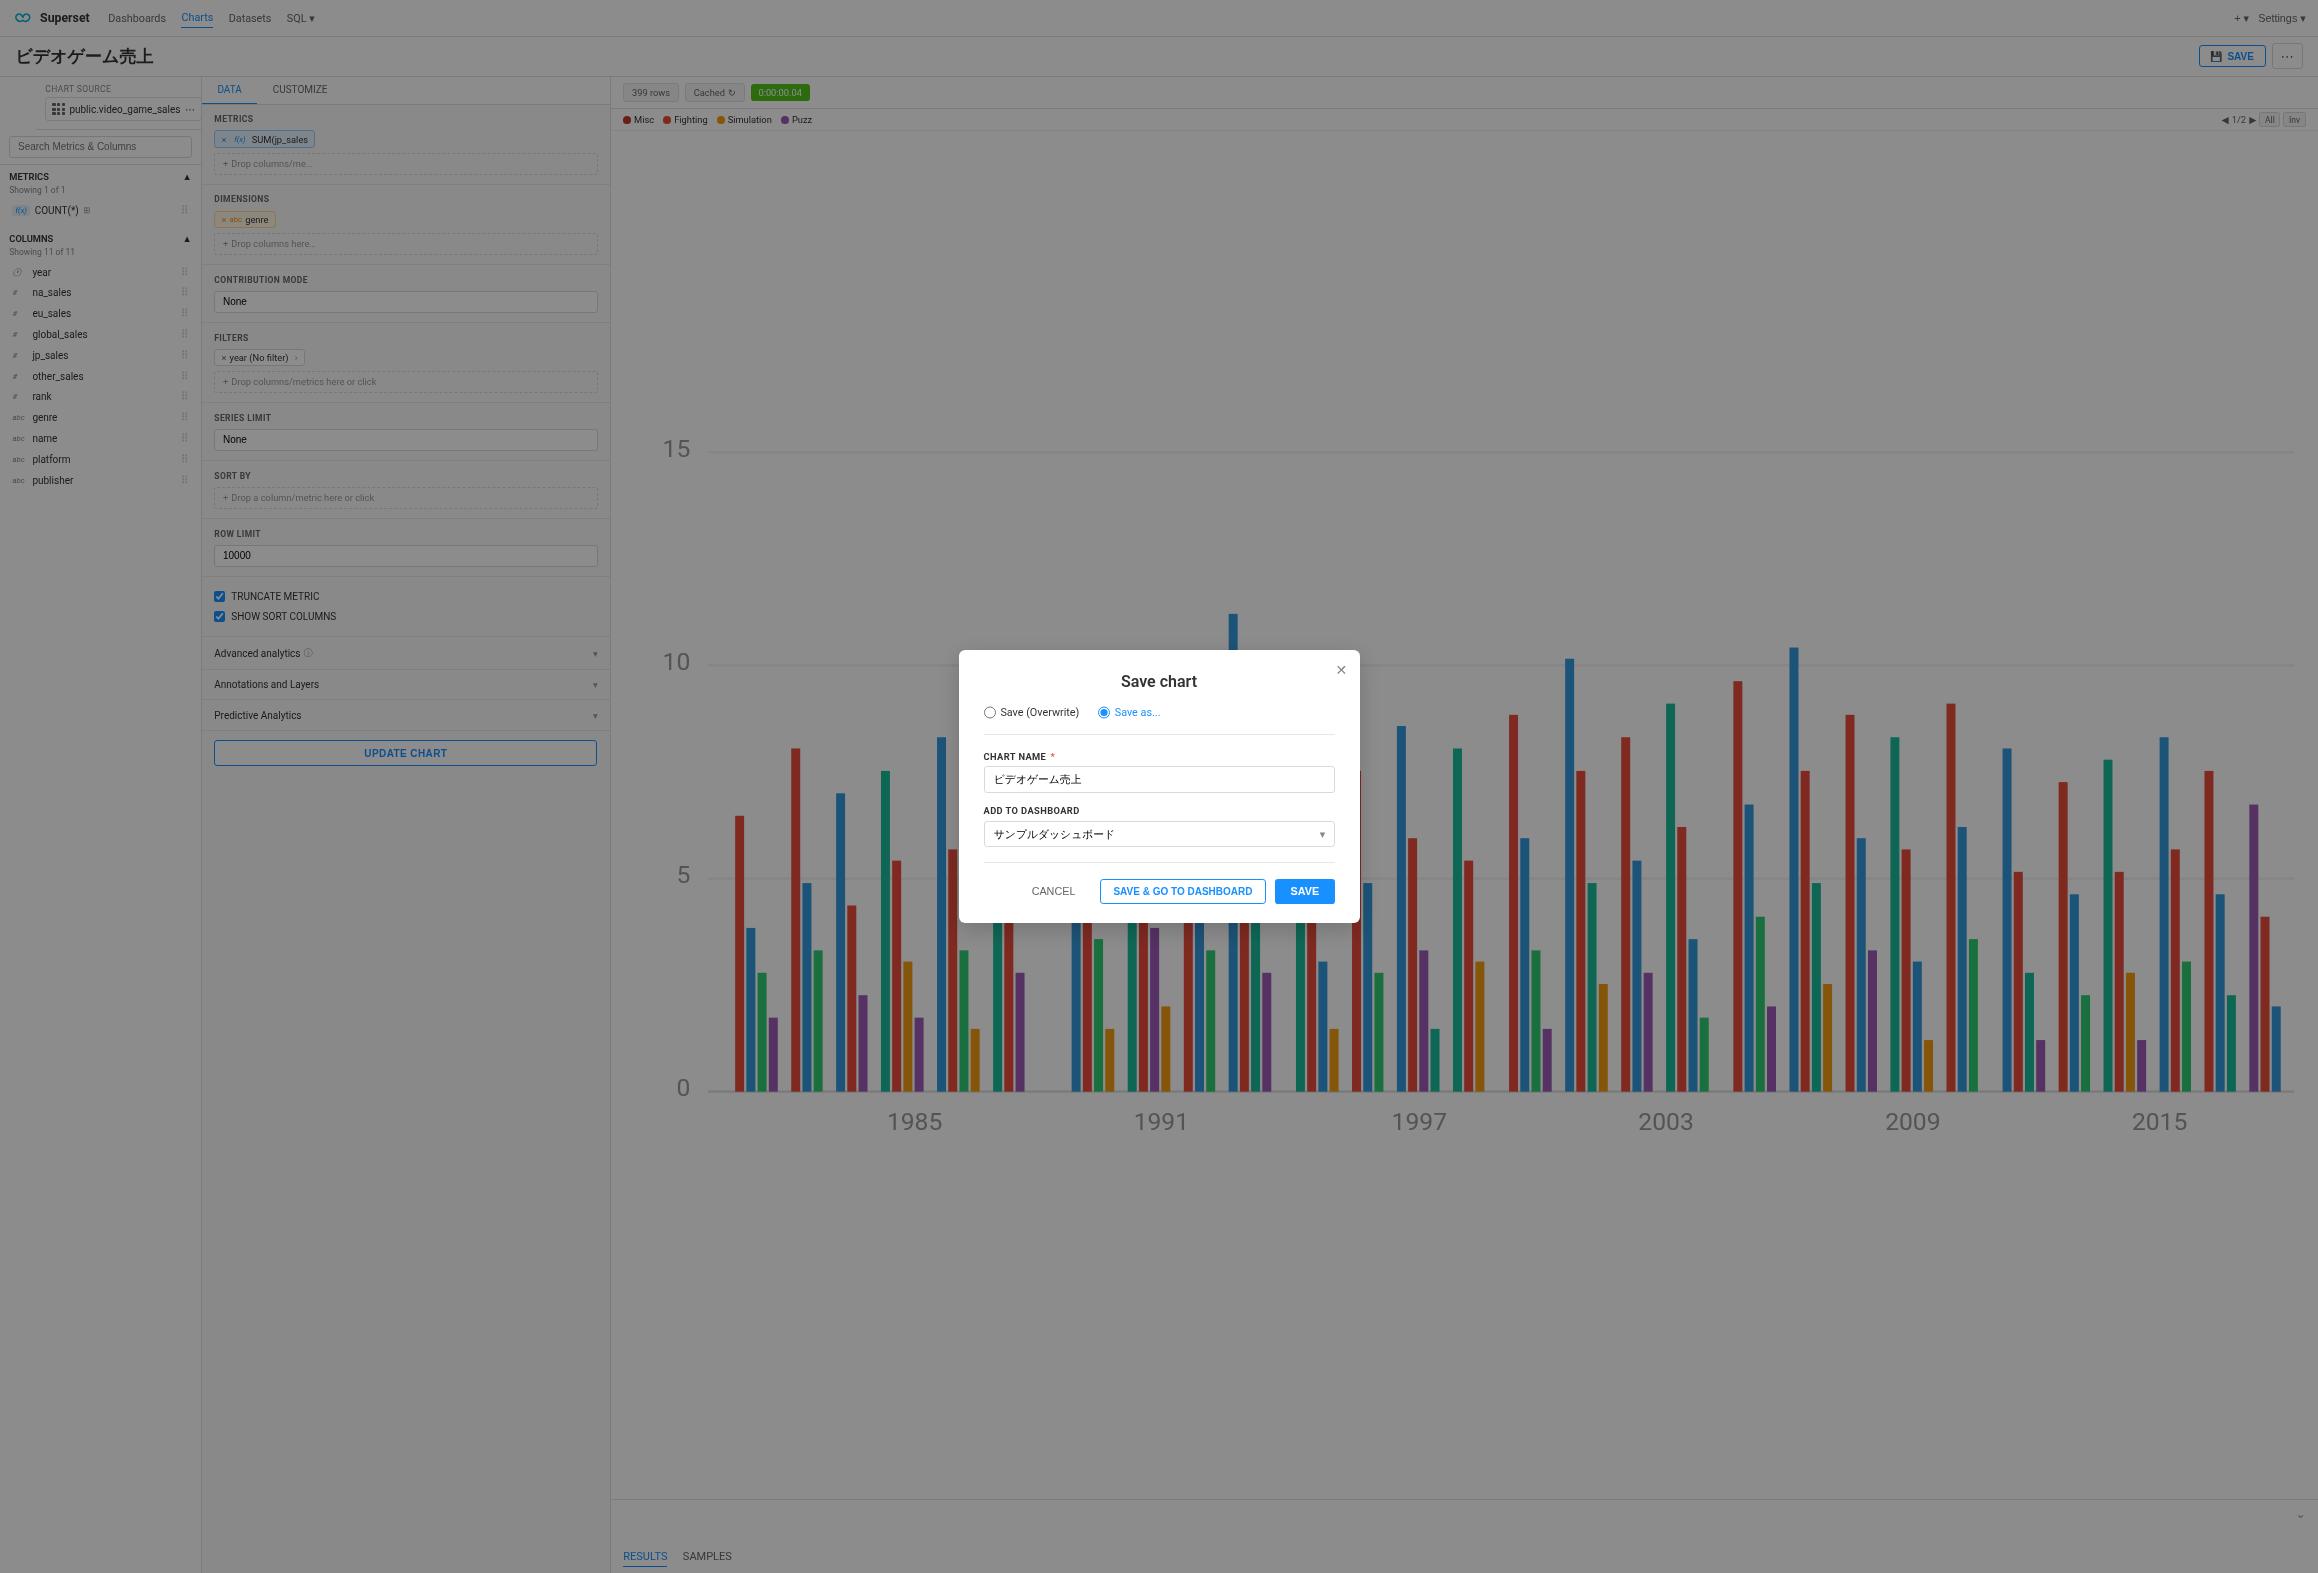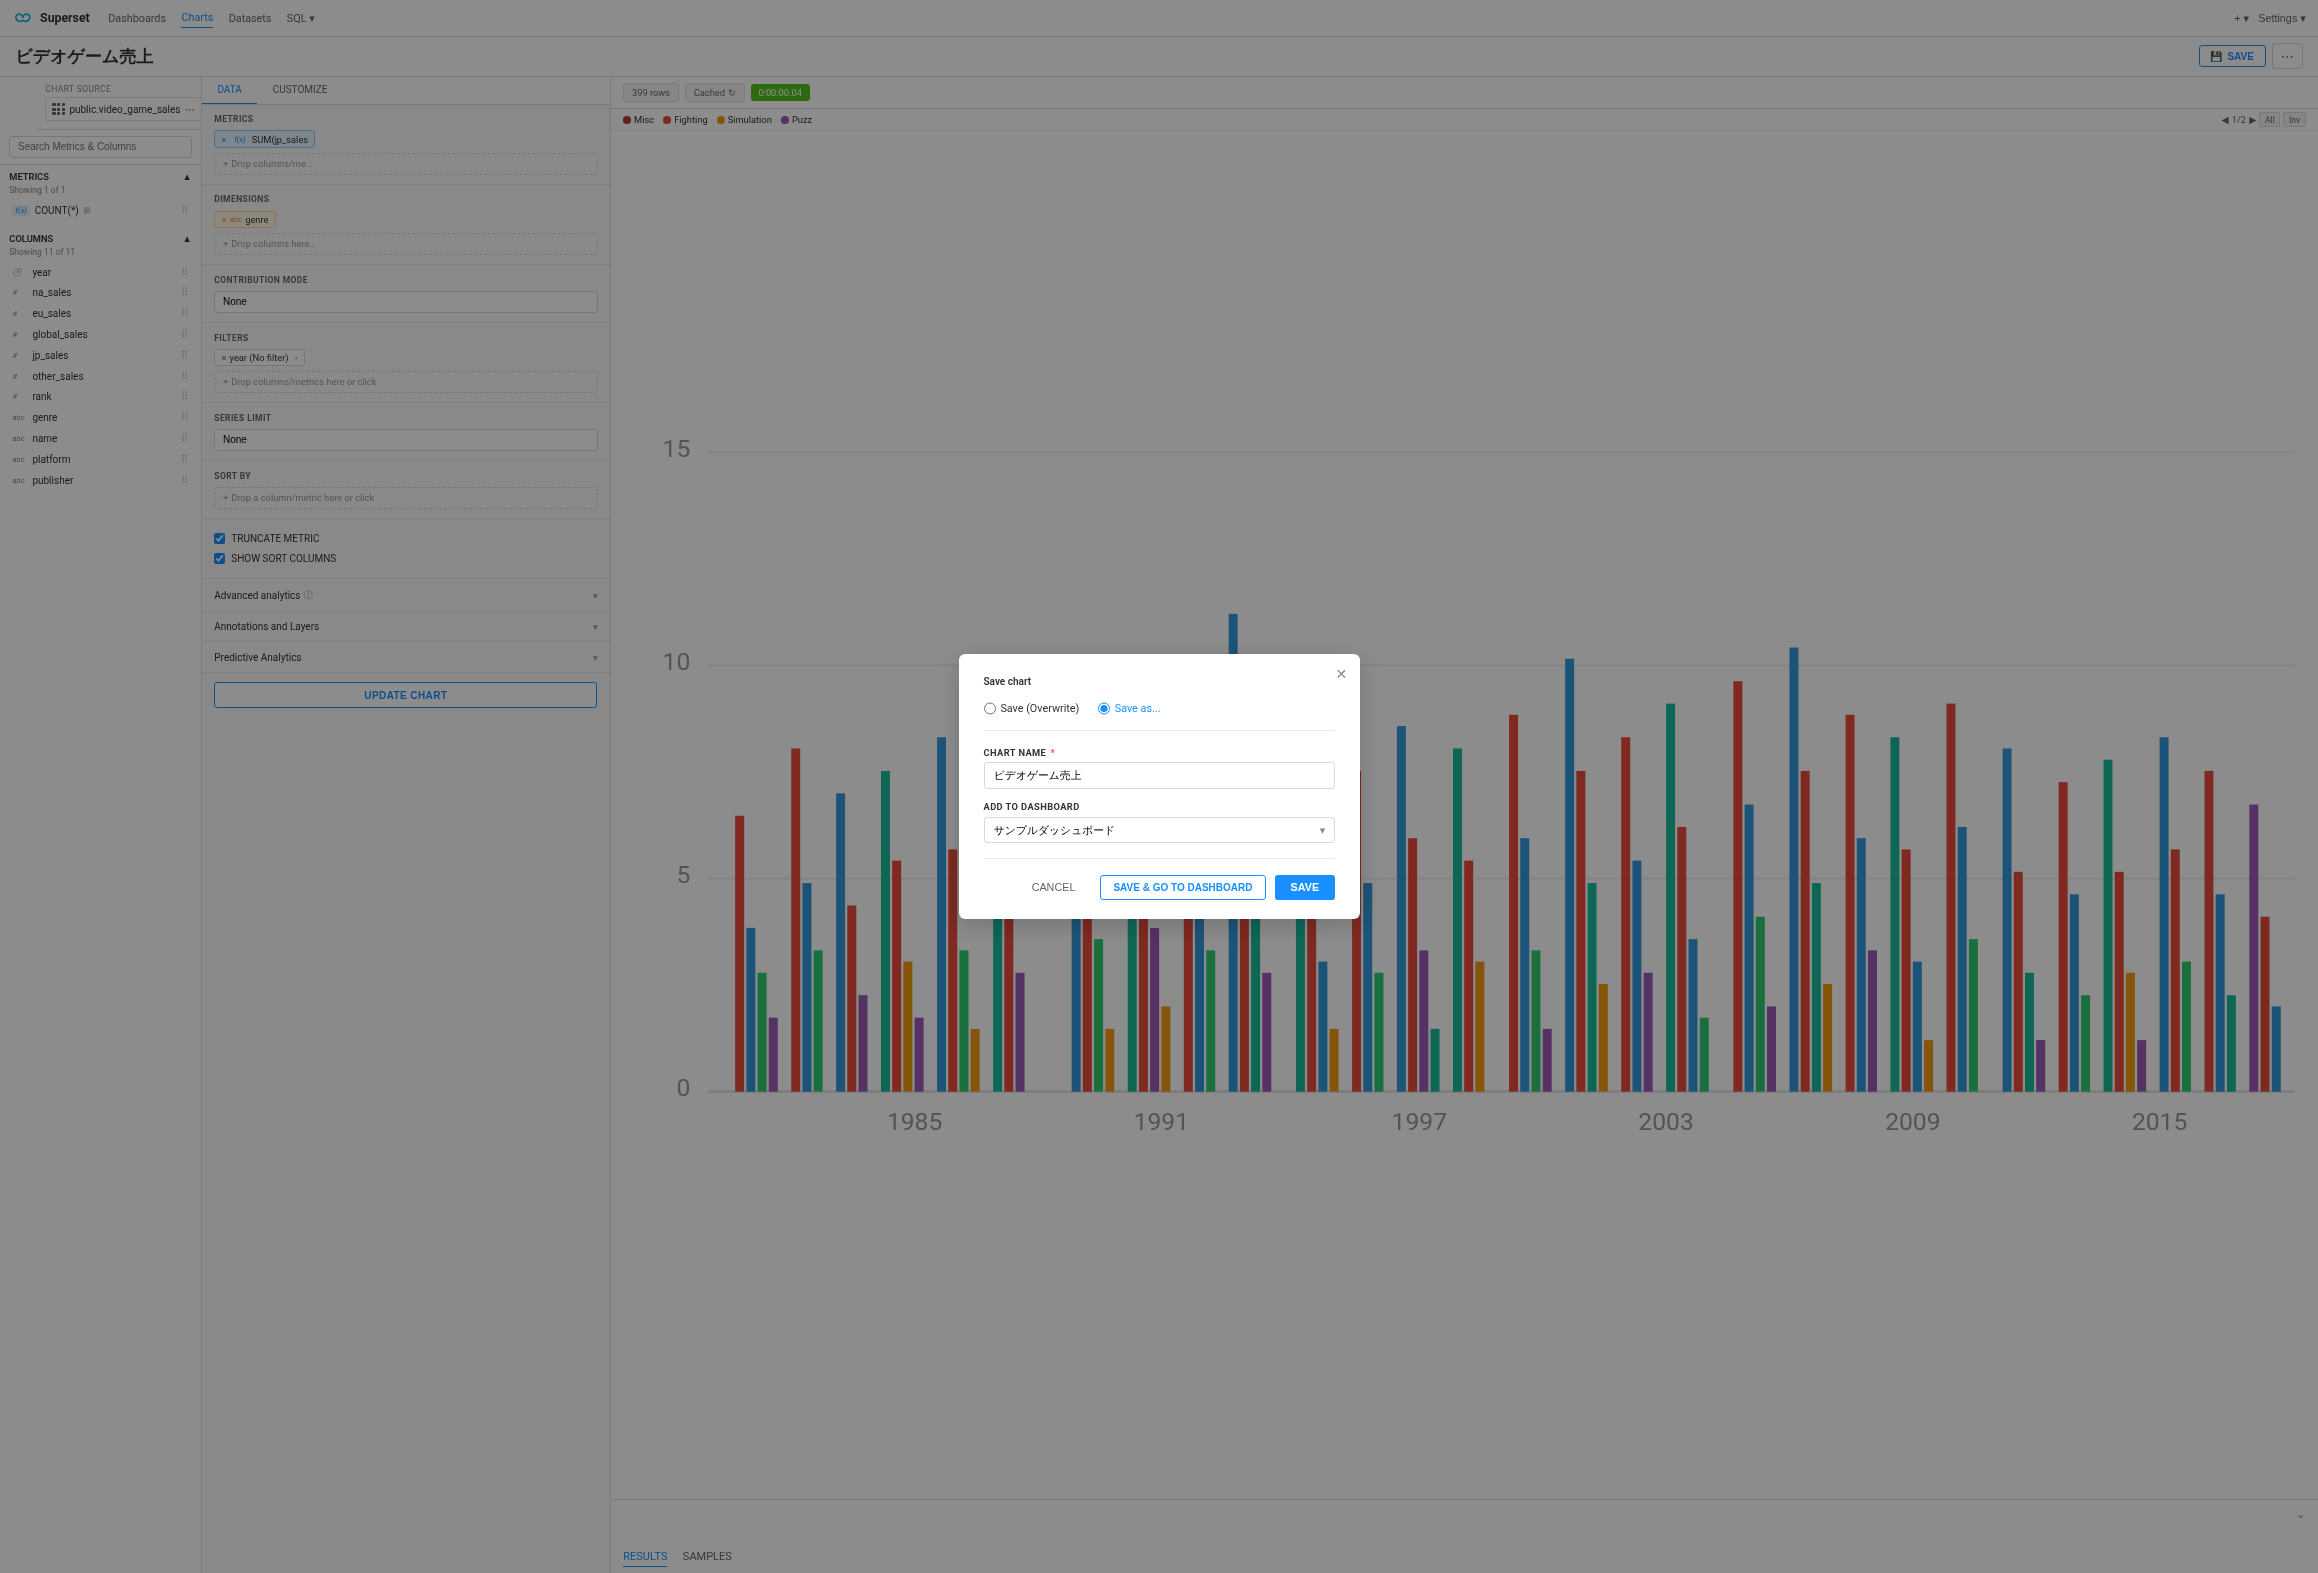--- a/index.html
+++ b/index.html
@@ -77,21 +77,21 @@
     .legend-dot { width: 7.7px; height: 7.7px; border-radius: 50%; }
     .legend-nav { display: flex; align-items: center; gap: 3.1px; font-size: 9.3px; color: #666; margin-left: auto; }
     .chart-canvas { flex: 1; padding: 12.3px; position: relative; overflow: hidden; }
     .chart-bottom-tabs { display: flex; gap: 15.4px; padding: 6.2px 12.3px; border-top: 0.8px solid #e0e0e0; }
     .chart-tab { font-size: 11px; color: #666; cursor: pointer; padding: 3.1px 0; margin-top: 40px; }
     .chart-tab.active { color: #1890ff; border-bottom: 1.5px solid #1890ff; }
 
     
     .modal-overlay { position: fixed; top: 0; left: 0; width: 100%; height: 100%; background: rgba(0,0,0,0.45); z-index: 1000; display: flex; align-items: center; justify-content: center; }
     .modal { background: #fff; border-radius: 6.2px; width: 401px; padding: 21.6px 25px 18.5px; position: relative; box-shadow: 0 6.2px 25px rgba(0,0,0,0.18); }
-    .modal-title { font-size: 10px; font-weight: 600; margin-bottom: 15px; }
+    .modal-title { font-size: 16px; font-weight: 600; margin-bottom: 15px; text-align: center; }
     .modal-close { position: absolute; top: 12.3px; right: 12.3px; background: none; border: none; font-size: 14px; cursor: pointer; color: #888; line-height: 1; }
     .radio-group { display: flex; gap: 18.5px; margin-bottom: 15.4px; }
     .radio-label { display: flex; align-items: center; gap: 4.6px; font-size: 10.8px; cursor: pointer; }
     .radio-label input[type=radio] { accent-color: #1890ff; width: 12.3px; height: 12.3px; }
     .form-group { margin-bottom: 12.3px; margin-top: 12px; }
     .form-label { font-size: 9.3px; font-weight: 700; color: #333; text-transform: uppercase; letter-spacing: 0.4px; margin-bottom: 4.6px; display: block; }
     .required { color: #ff4d4f; margin-left: 1.5px; }
     .form-input { width: 100%; padding: 6.2px 9.3px; border: 0.8px solid #d9d9d9; border-radius: 3.1px; font-size: 10.8px; outline: none; }
     .form-select { width: 100%; padding: 6.2px 9.3px; border: 0.8px solid #d9d9d9; border-radius: 3.1px; font-size: 10.8px; background: #fff; appearance: none; cursor: pointer; display: flex; align-items: center; justify-content: space-between; }
     .select-wrapper { position: relative; }
@@ -340,20 +340,28 @@
       
       <div class="panel-section">
         <div class="panel-label">SORT BY</div>
         <div class="drop-zone">
           <span>+</span>
           <span>Drop a column/metric here or click</span>
         </div>
       </div>
 
       
+      <div class="panel-section">
+        <div class="panel-label">ROW LIMIT</div>
+        <div style="position:relative">
+          <select class="select-field">
+            <option>10000</option>
+          </select>
+        </div>
+      </div>
 
       
       <div class="panel-section">
         <div class="checkbox-row">
           <input type="checkbox" checked="" class="checkbox-blue" style="">
           <span>TRUNCATE METRIC</span>
         </div>
         <div class="checkbox-row">
           <input type="checkbox" checked="" class="checkbox-blue" style="">
           <span>SHOW SORT COLUMNS</span>

